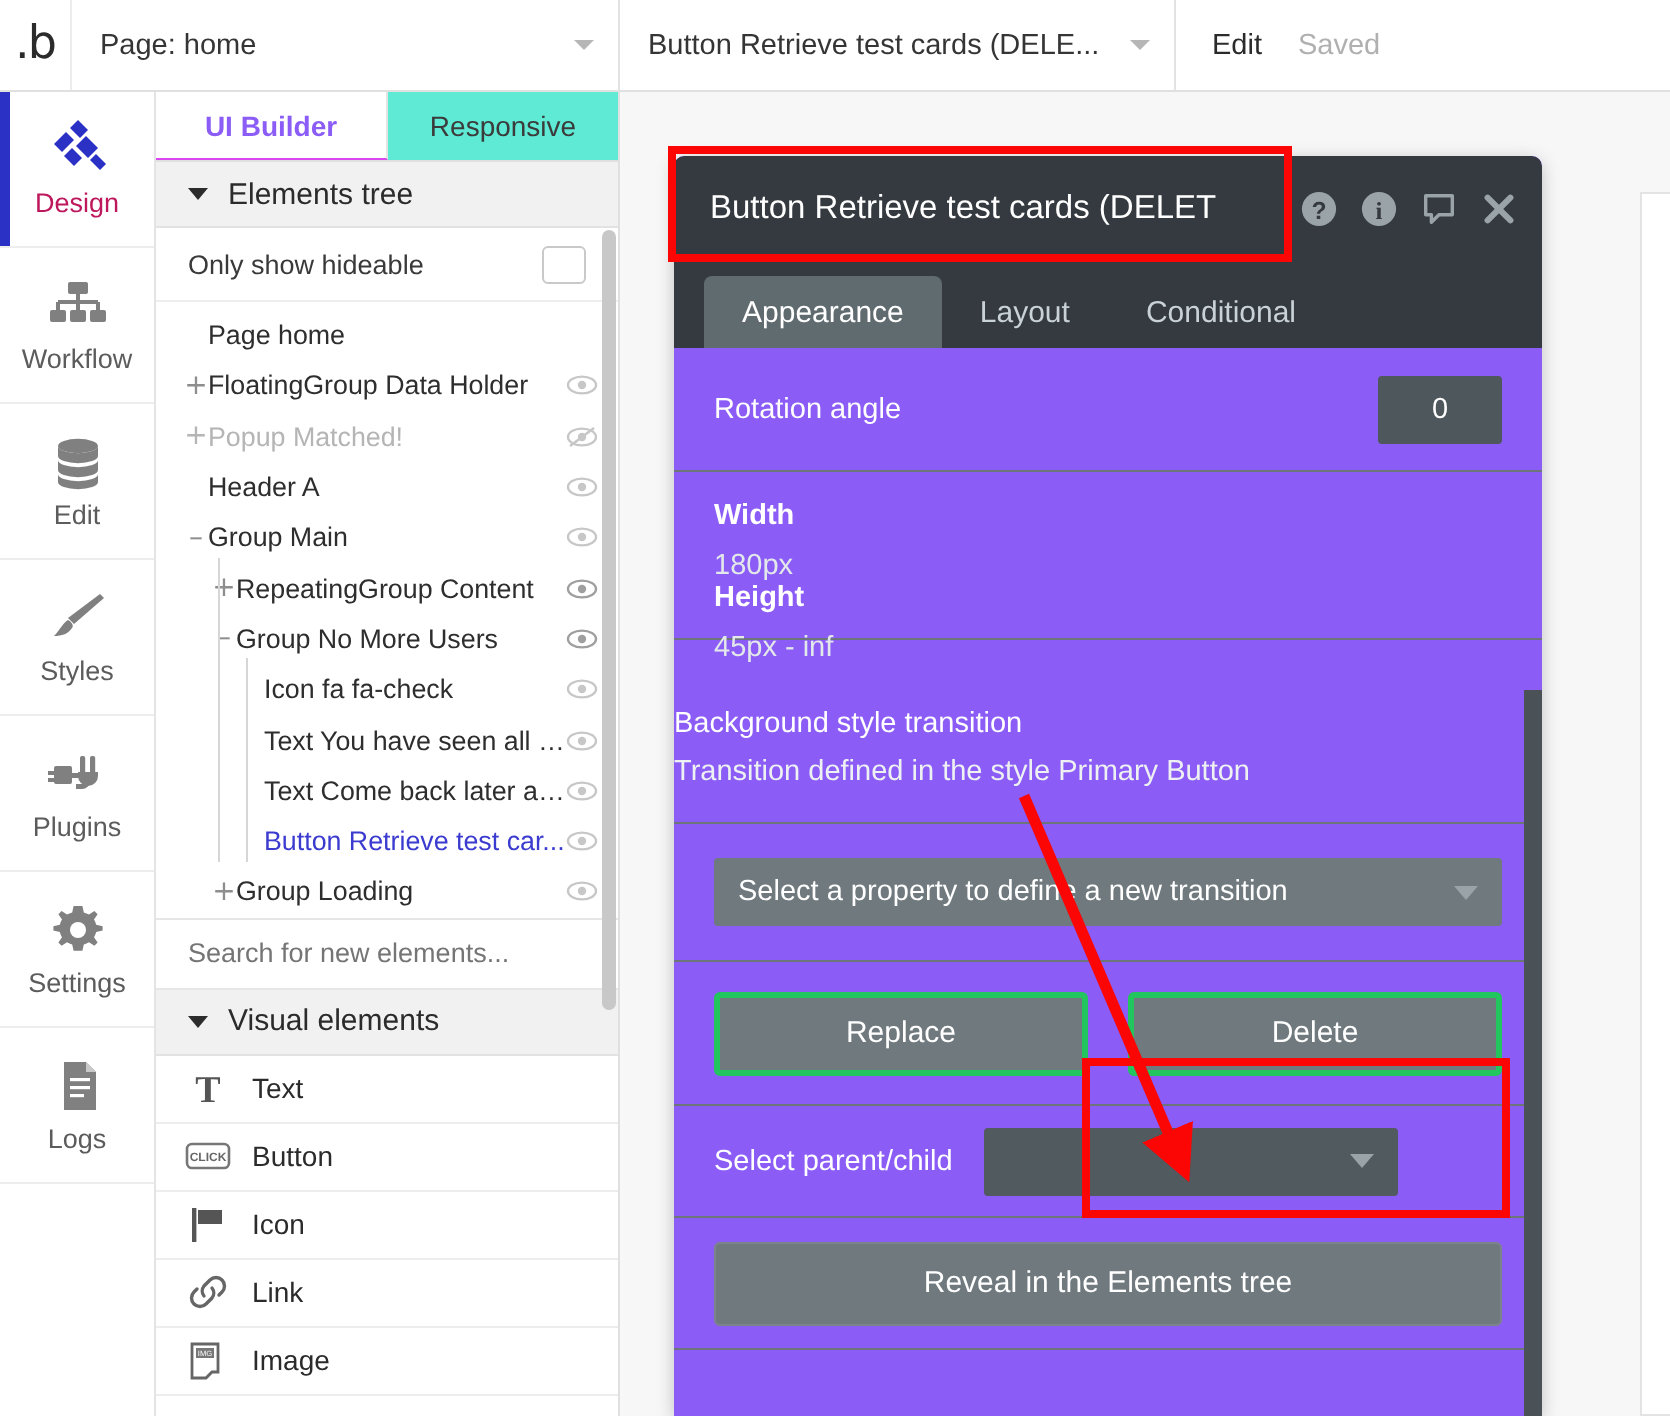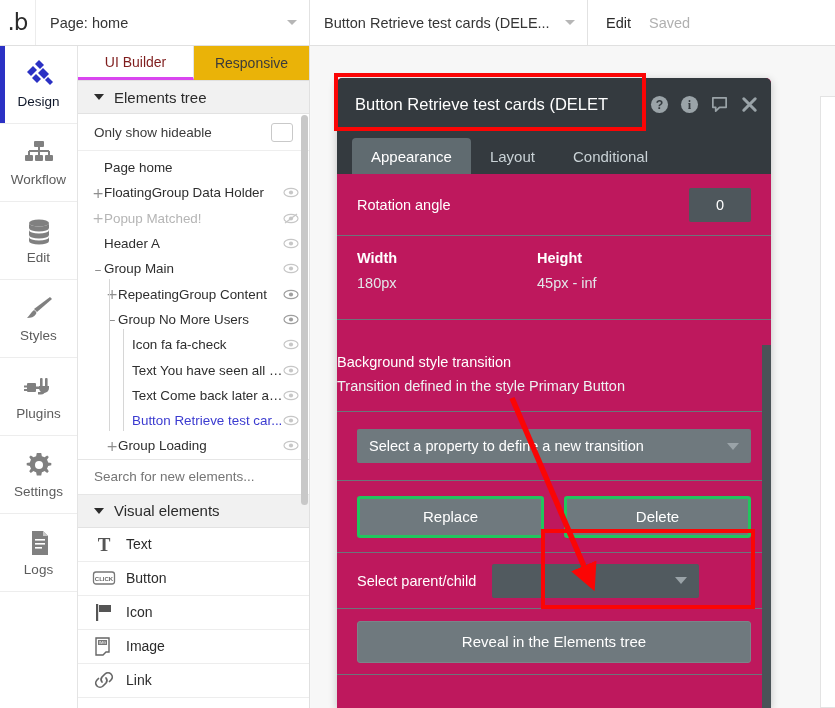--- a/index.html
+++ b/index.html
@@ -51,39 +51,39 @@
   .rail {
     position: absolute; left: 0; top: 46px; width: 78px; height: 662px;
     background: #ffffff; border-right: 1px solid #e4e4e4;
   }
   .rail-item {
     height: 78px; display: flex; flex-direction: column;
     align-items: center; justify-content: center; gap: 4px;
     border-bottom: 1px solid #ededed; position: relative; cursor: pointer;
   }
   .rail-item .rail-label { font-size: 13.5px; color: #5c5c5c; }
-  .rail-item.active .rail-label { color: #0f172a; }
+  .rail-item.active .rail-label { color: #be185d; }
   .rail-item.active::before {
     content: ""; position: absolute; left: 0; top: 0; bottom: 0; width: 5px;
     background: #2b31c4;
   }
   .rail-icon { width: 32px; height: 30px; display: block; }
 
   
   .elements-panel {
     position: absolute; left: 78px; top: 46px; width: 232px; height: 662px;
     background: #ffffff; border-right: 1px solid #e0e0e0;
   }
   .tabs-row { display: flex; height: 35px; background: #f5f5f5; border-bottom: 1px solid #e0e0e0; }
   .panel-tab {
     flex: 1; display: flex; align-items: center; justify-content: center;
-    font-size: 14px; color: #3b3b3b; cursor: pointer; background: #eab308;
+    font-size: 14px; color: #3b3b3b; cursor: pointer; background: #5eead4;
     border-right: 1px solid #e4e4e4;
   }
-  .panel-tab.active { background: #ffffff; color: #7f1d1d; border-bottom: 3px solid #d946ef; }
+  .panel-tab.active { background: #ffffff; color: #8b5cf6; border-bottom: 1px solid #d946ef; font-weight: bold; }
   .panel-tab:last-child { border-right: none; }
 
   .section-head {
     height: 33px; display: flex; align-items: center; gap: 10px;
     padding-left: 16px; background: #f1f1f1;
     border-bottom: 1px solid #e2e2e2; cursor: pointer;
   }
   .tri-down {
     width: 0; height: 0; border-left: 5px solid transparent;
     border-right: 5px solid transparent; border-top: 6px solid #2c2c2c;
@@ -153,21 +153,21 @@
     background: #f7f7f7;
   }
   .canvas-page {
     position: absolute; left: 509px; top: 50px; width: 30px; height: 612px;
     background: #ffffff; border: 1px solid #e3e3e3; border-right: none;
   }
 
   
   .prop {
     position: absolute; left: 337px; top: 78px; width: 434px; height: 630px;
-    background: #be185d; border-radius: 5px 5px 0 0;
+    background: #8b5cf6; border-radius: 5px 5px 0 0;
     box-shadow: 0 2px 9px rgba(0,0,0,.22);
     overflow: hidden;
   }
   .prop-header {
     height: 52px; background: #343a3f; display: flex; align-items: center;
     padding: 0 12px 0 18px; border-radius: 5px 5px 0 0;
   }
   .prop-title {
     font-size: 16.5px; color: #ffffff; white-space: nowrap; overflow: hidden;
   }
@@ -183,21 +183,21 @@
 
   .prop-body { position: absolute; left: 0; top: 96px; right: 0; bottom: 0; }
   .prop-sec { border-bottom: 1px solid #6b757a; padding: 0 20px; }
   .row-rot { height: 62px; display: flex; align-items: center; }
   .rot-label { font-size: 14.5px; color: #ffffff; }
   .rot-input {
     margin-left: auto; width: 62px; height: 34px; background: #4e575c;
     border: none; border-radius: 2px; color: #ffffff; font-size: 14.5px;
     text-align: center; font-family: "Liberation Sans", sans-serif; outline: none;
   }
-  .row-wh { height: 84px; padding-top: 14px; display: flex; }
+  .row-wh { height: 84px; padding-top: 14px; display: flex; flex-direction: column; }
   .wh-col { width: 180px; }
   .wh-head { font-size: 14.5px; color: #ffffff; font-weight: bold; margin-bottom: 9px; }
   .wh-val { font-size: 14.5px; color: #e3e8ea; }
   .row-bst { padding: 14px 0 17px 0; }
   .bst-1 { font-size: 14.5px; color: #ffffff; margin-bottom: 8px; margin-top: 20px; }
   .bst-2 { font-size: 14.5px; color: #eef1f2; }
   .row-sel { height: 69px; display: flex; align-items: center; }
   .dd {
     width: 100%; height: 34px; background: #6f797e; border-radius: 2px;
     display: flex; align-items: center; padding: 0 12px; cursor: pointer;
@@ -494,34 +494,34 @@
         </div>
         <div class="ve-row">
           <svg class="ve-icon" viewBox="0 0 24 22">
             <rect x="4" y="3" width="2.2" height="17" fill="#555"></rect>
             <path d="M7 4 h12 v7 h-12 Z" fill="#555"></path>
           </svg>
           <span>Icon</span>
         </div>
         <div class="ve-row">
           <svg class="ve-icon" viewBox="0 0 24 22">
-            <path d="M4 3 h13 v14 h-3 l-3 3 h-7 Z" fill="none" stroke="#666" stroke-width="1.4"></path>
-            <rect x="6" y="5" width="9" height="5" fill="#777"></rect>
-            <text x="10.5" y="9.2" font-size="3.8" text-anchor="middle" fill="#fff" font-family="Liberation Sans, sans-serif">IMG</text>
-          </svg>
-          <span>Image</span>
-        </div>
-        <div class="ve-row">
-          <svg class="ve-icon" viewBox="0 0 24 22">
             <g fill="none" stroke="#666" stroke-width="1.7" stroke-linecap="round">
               <path d="M10 13 a4 4 0 0 1 0-5 l3-3 a4 4 0 0 1 6 6 l-1.5 1.5"></path>
               <path d="M14 9 a4 4 0 0 1 0 5 l-3 3 a4 4 0 0 1-6-6 l1.5-1.5"></path>
             </g>
           </svg>
           <span>Link</span>
+        </div>
+        <div class="ve-row">
+          <svg class="ve-icon" viewBox="0 0 24 22">
+            <path d="M4 3 h13 v14 h-3 l-3 3 h-7 Z" fill="none" stroke="#666" stroke-width="1.4"></path>
+            <rect x="6" y="5" width="9" height="5" fill="#777"></rect>
+            <text x="10.5" y="9.2" font-size="3.8" text-anchor="middle" fill="#fff" font-family="Liberation Sans, sans-serif">IMG</text>
+          </svg>
+          <span>Image</span>
         </div>
       </div>
 
     <div class="panel-scrollbar"></div>
   </div>
 
   <div class="collapse-handle">
     <svg width="11" height="16" viewBox="0 0 11 16">
       <path d="M9 1 L9 15 L1 8 Z" fill="#1b3b8f" stroke="#111" stroke-width="1"></path>
     </svg>

